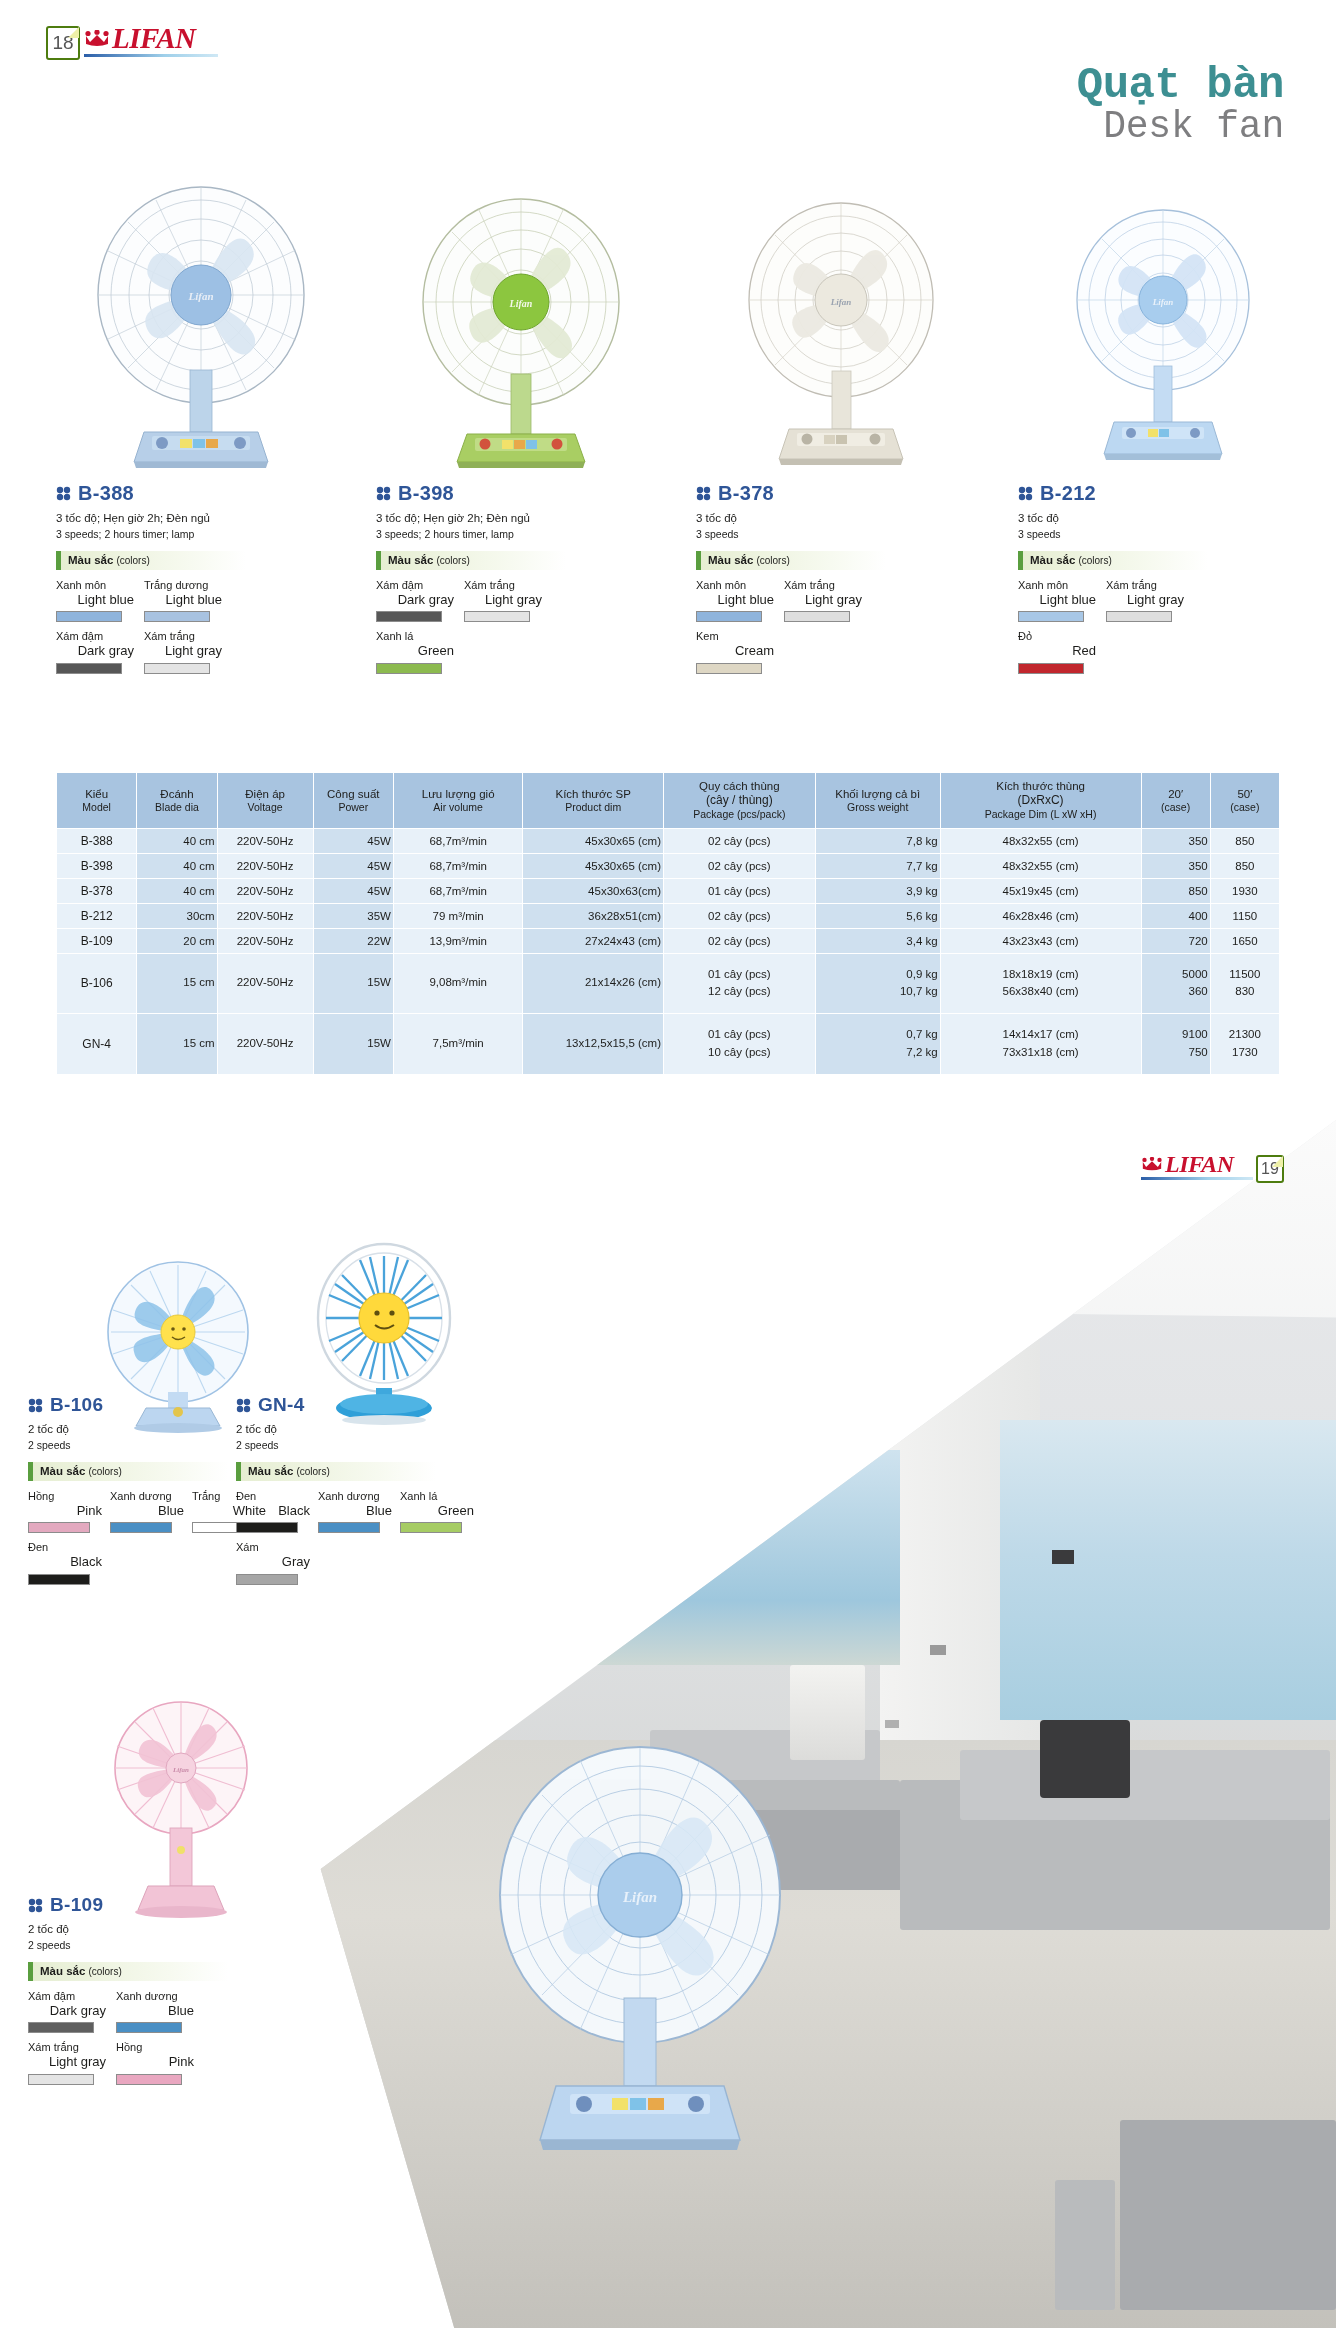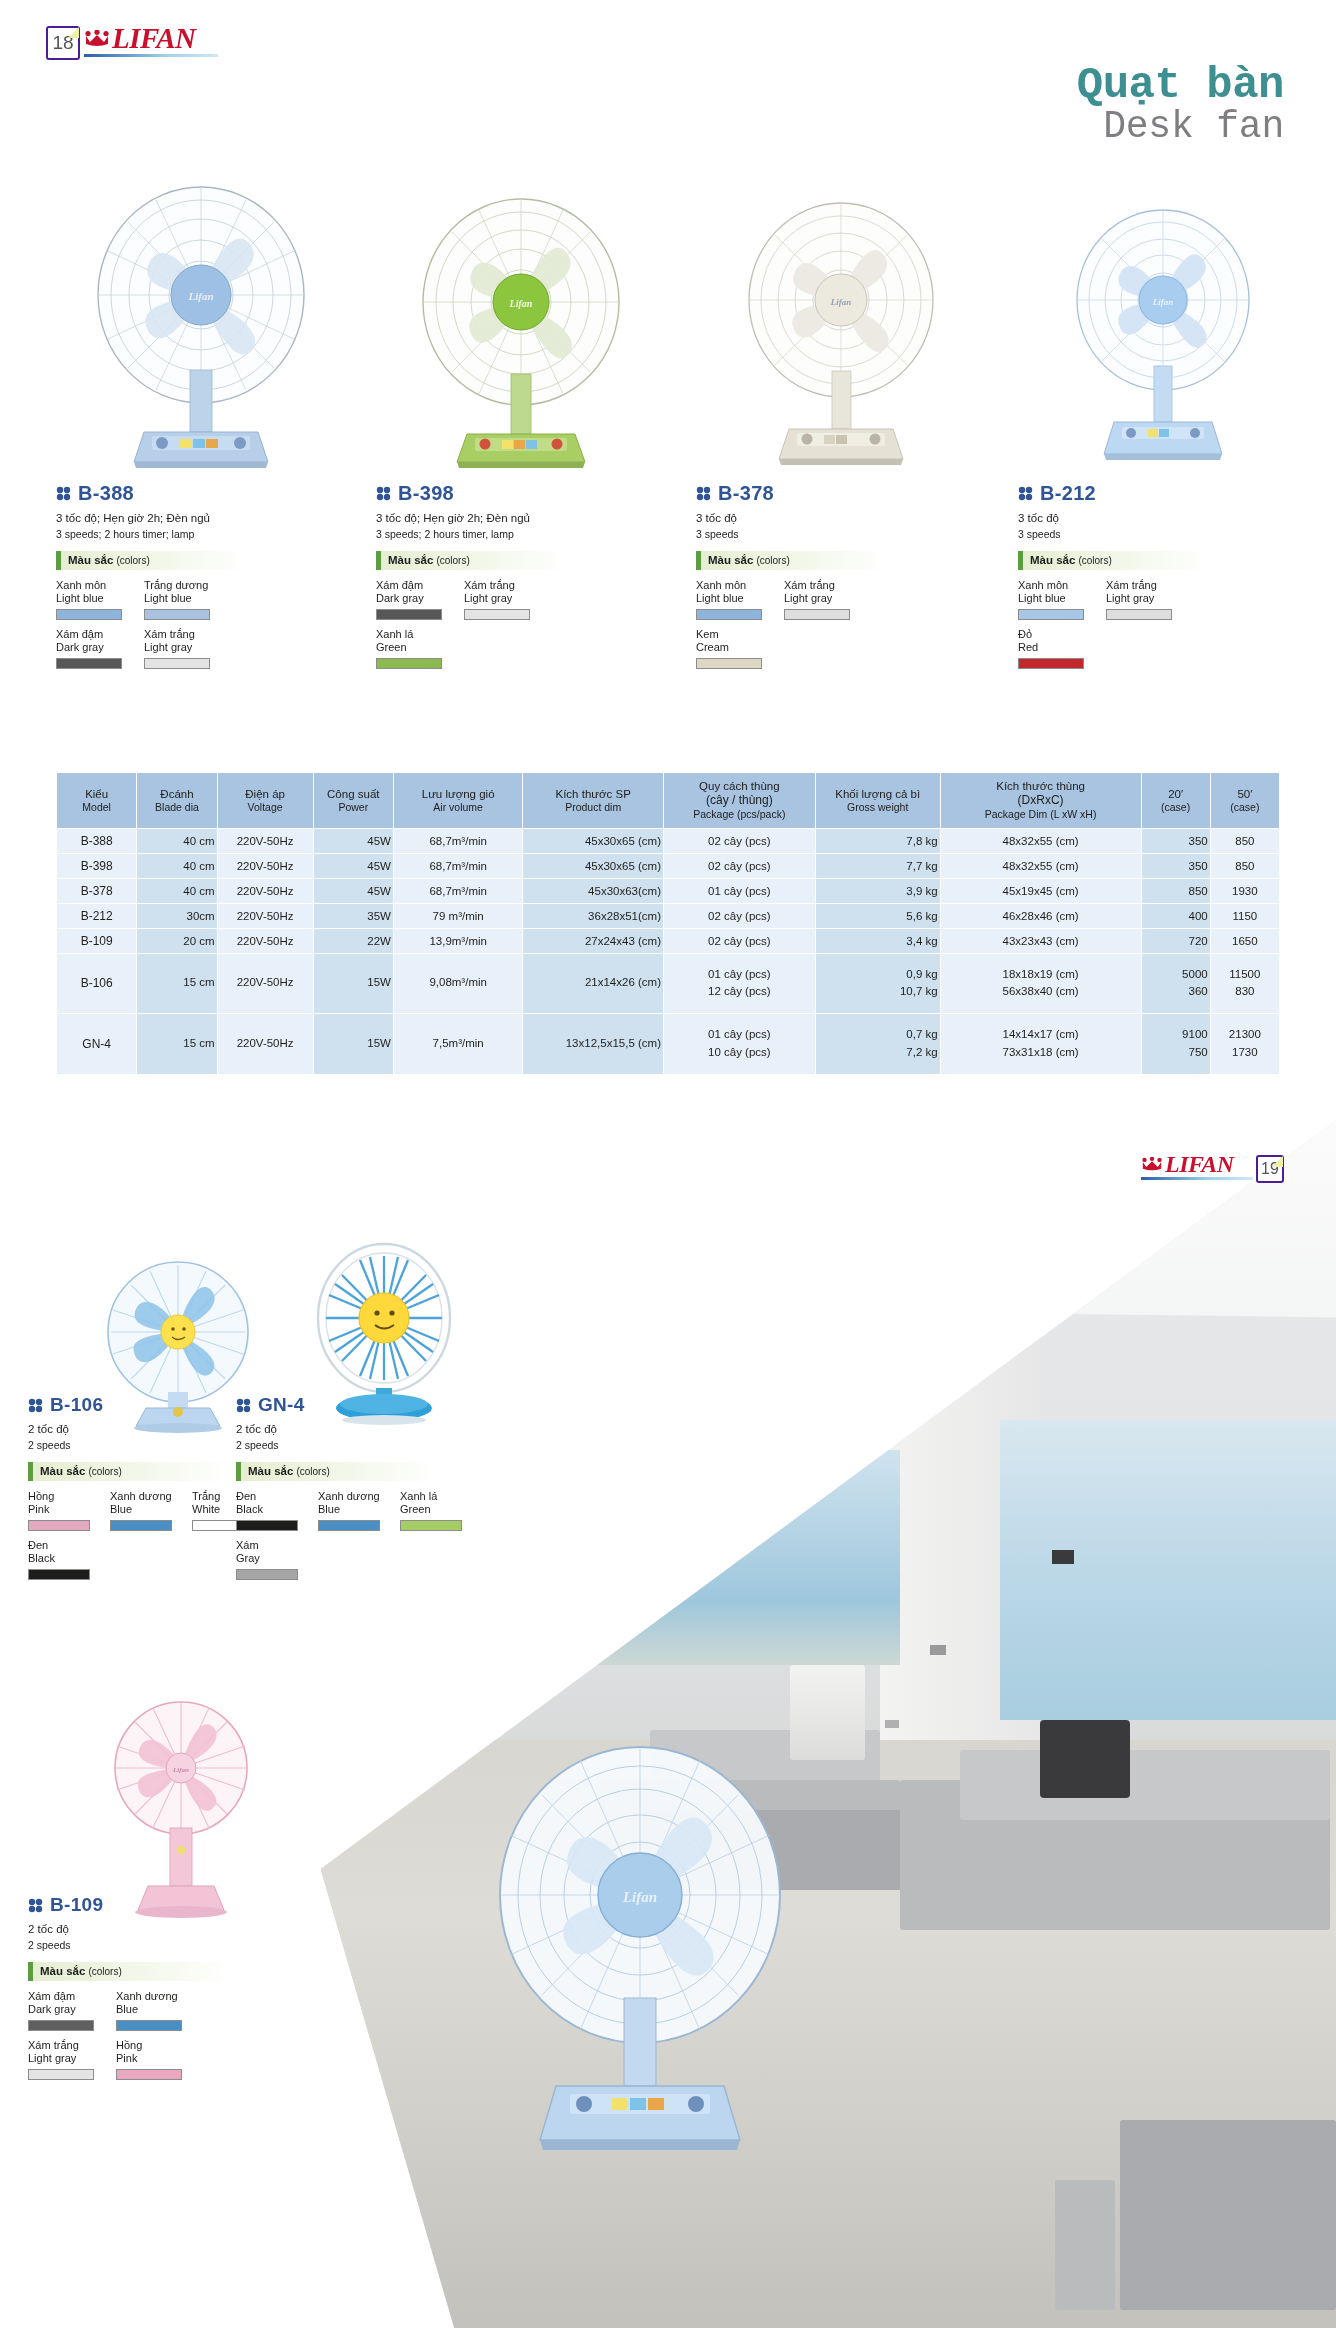--- a/index.html
+++ b/index.html
@@ -9,21 +9,21 @@
     background: #ffffff;
     font-family: "Liberation Sans", sans-serif;
     overflow: hidden;
   }
   .page { position: relative; width: 1336px; height: 2328px; background: #fff; }
 
   
   .top-logo { position: absolute; left: 46px; top: 24px; display: flex; align-items: flex-end; }
   .pagenum-badge {
     position: relative; width: 34px; height: 34px;
-    border: 2px solid #4c1d95; border-radius: 3px;
+    border: 2px solid #4d7c0f; border-radius: 3px;
     background: #fff; display: flex; align-items: center; justify-content: center;
     font-size: 19px; color: #555; font-family: "Liberation Sans", sans-serif;
   }
   .pagenum-badge::after{
     content:""; position:absolute; right:-1px; top:-1px;
     border-width: 0 0 11px 11px; border-style: solid;
     border-color: transparent transparent #eef0a8 transparent;
   }
   .brand-wrap { position: relative; margin-left: 4px; padding-bottom: 3px; }
   .brand-row { display: flex; align-items: center; }
@@ -57,21 +57,21 @@
     margin-top: 10px; width: 190px; height: 19px;
     background: linear-gradient(to right, #e6eed2, #f7faf0 70%, #ffffff);
     border-left: 5px solid #5a9e3f; display: flex; align-items: center;
     padding-left: 7px;
   }
   .colors-bar .vi { font-size: 11.5px; font-weight: bold; color: #1d1d1b; }
   .colors-bar .en { font-size: 10px; color: #1d1d1b; margin-left: 3px; }
   .swatch-grid { margin-top: 9px; display: grid; grid-template-columns: repeat(2, 78px); column-gap: 10px; row-gap: 8px; }
   .swatch-grid.three { grid-template-columns: repeat(3, 74px); column-gap: 8px; }
   .sw-vi { font-size: 11px; color: #1d1d1b; line-height: 1.2; white-space: nowrap; }
-  .sw-en { font-size: 11px; color: #1d1d1b; line-height: 1.25; }
+  .sw-en { font-size: 13px; color: #1d1d1b; line-height: 1.25; text-align: right; }
   .sw-chip { margin-top: 3px; height: 11px; width: 66px; border: 1px solid #8c8c8c; }
   .swatch-grid.three .sw-chip { width: 62px; }
 
   
   .spec-table { position: absolute; left: 56px; top: 772px; width: 1224px; border-collapse: collapse; }
   .spec-table th, .spec-table td {
     border: 1px solid #ffffff; text-align: center; color: #1d1d1b;
     font-family: "Liberation Sans", sans-serif;
   }
   .spec-table thead th { background: #a8c4e0; font-weight: normal; padding: 6px 2px; }

